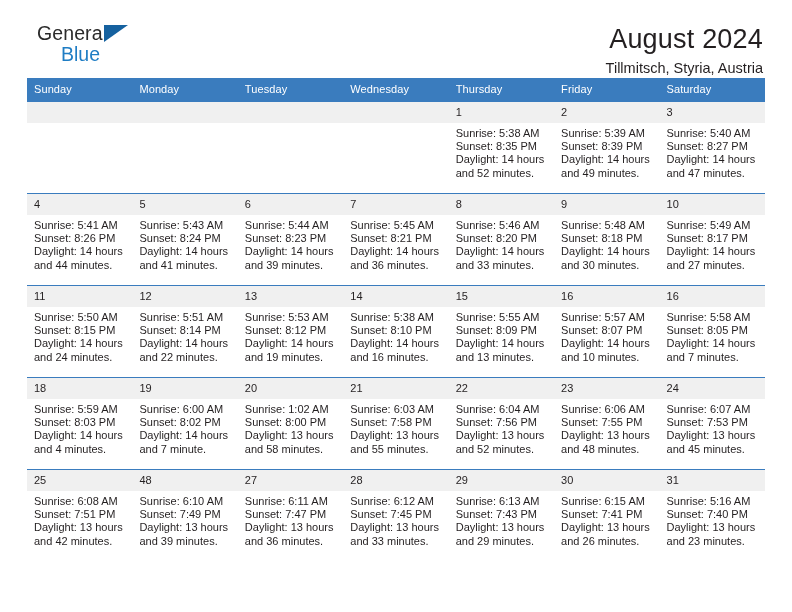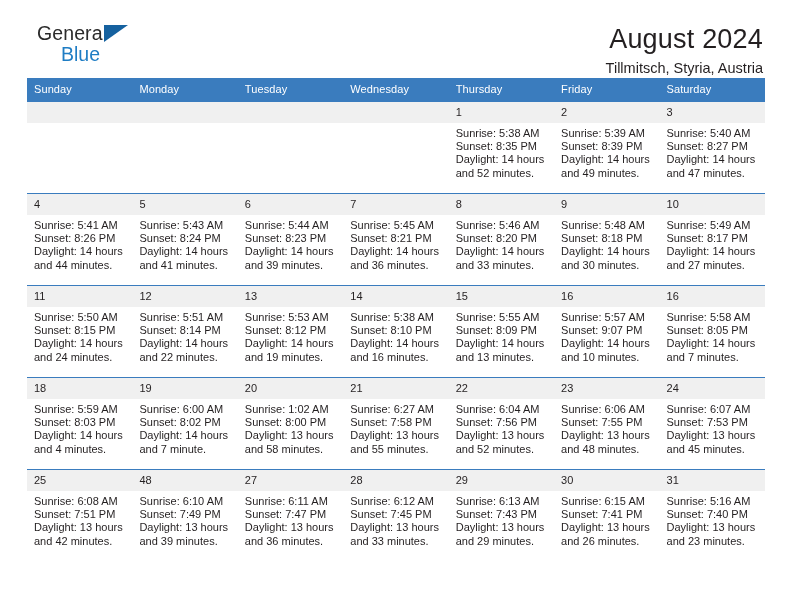--- a/index.html
+++ b/index.html
@@ -294,21 +294,21 @@
               <div>Sunrise: 5:55 AM</div>
               <div>Sunset: 8:09 PM</div>
               <div>Daylight: 14 hours</div>
               <div>and 13 minutes.</div>
             </div>
           </td>
           <td>
             <div class="daynum">16</div>
             <div class="detail">
               <div>Sunrise: 5:57 AM</div>
-              <div>Sunset: 9:07 PM</div>
+              <div>Sunset: 8:07 PM</div>
               <div>Daylight: 14 hours</div>
               <div>and 10 minutes.</div>
             </div>
           </td>
           <td>
             <div class="daynum">16</div>
             <div class="detail">
               <div>Sunrise: 5:58 AM</div>
               <div>Sunset: 8:05 PM</div>
               <div>Daylight: 14 hours</div>
@@ -340,21 +340,21 @@
             <div class="detail">
               <div>Sunrise: 1:02 AM</div>
               <div>Sunset: 8:00 PM</div>
               <div>Daylight: 13 hours</div>
               <div>and 58 minutes.</div>
             </div>
           </td>
           <td>
             <div class="daynum">21</div>
             <div class="detail">
-              <div>Sunrise: 6:27 AM</div>
+              <div>Sunrise: 6:03 AM</div>
               <div>Sunset: 7:58 PM</div>
               <div>Daylight: 13 hours</div>
               <div>and 55 minutes.</div>
             </div>
           </td>
           <td>
             <div class="daynum">22</div>
             <div class="detail">
               <div>Sunrise: 6:04 AM</div>
               <div>Sunset: 7:56 PM</div>

